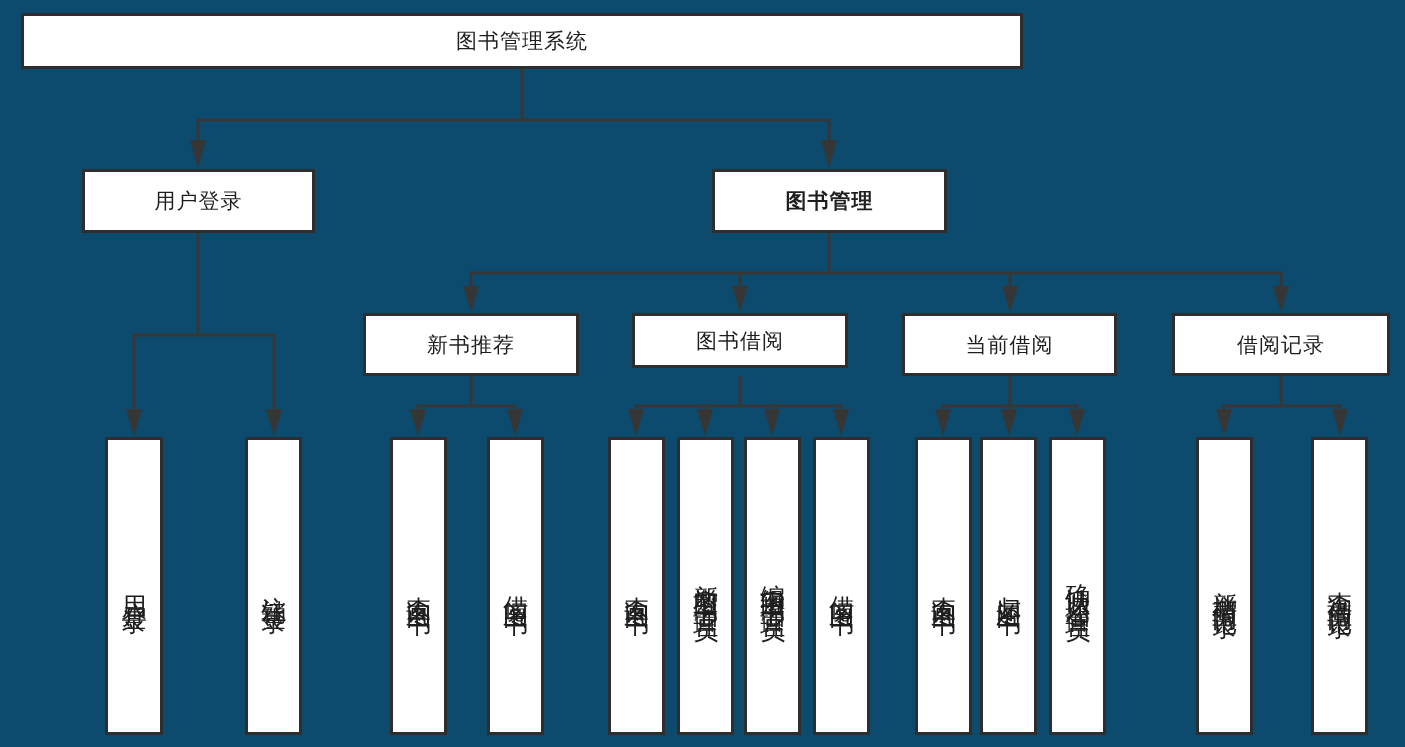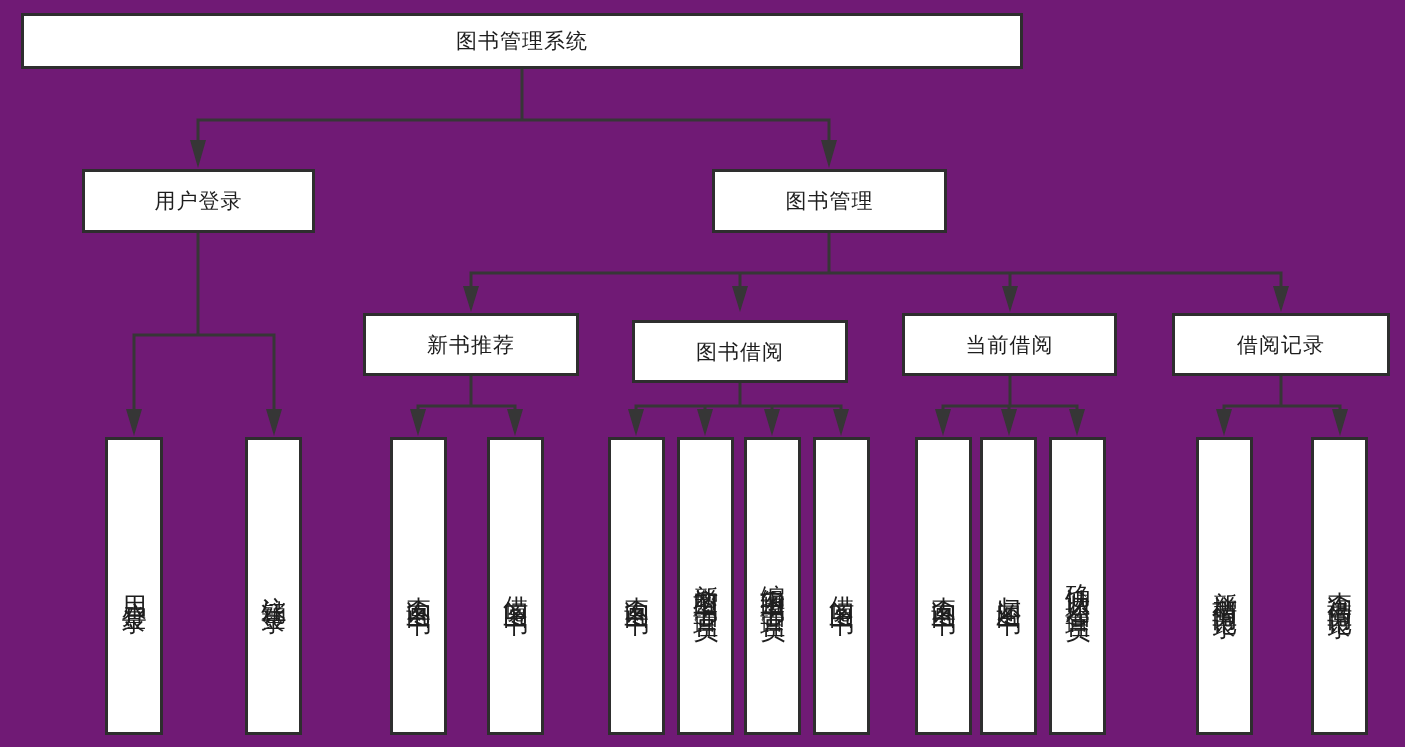--- a/index.html
+++ b/index.html
@@ -1,20 +1,20 @@
 <!DOCTYPE html>
 <html><head>
 <meta charset="utf-8">
 <style>
   html, body { margin: 0; padding: 0; background: #ffffff; }
   .stage {
     position: relative;
     width: 1405px;
     height: 747px;
-    background: #701a75;
+    background: #0c4a6e;
     font-family: "Liberation Sans", sans-serif;
     overflow: hidden;
   }
   svg.connectors {
     position: absolute;
     left: 0; top: 0;
     width: 1405px; height: 747px;
   }
   .node {
     position: absolute;
@@ -109,24 +109,24 @@
       <polygon points="1069,409 1085,409 1077,436"></polygon>
 
       <polygon points="1216,409 1232,409 1224,436"></polygon>
       <polygon points="1332,409 1348,409 1340,436"></polygon>
     </g>
   </svg>
 
   <div class="node h-node" style="left:21px; top:13px; width:1002px; height:56px;">图书管理系统</div>
 
   <div class="node h-node" style="left:82px; top:169px; width:233px; height:64px;">用户登录</div>
-  <div class="node h-node" style="left:712px; top:169px; width:235px; height:64px;">图书管理</div>
+  <div class="node h-node" style="left:712px; top:169px; width:235px; height:64px;font-weight:bold;">图书管理</div>
 
   <div class="node h-node" style="left:363px; top:313px; width:216px; height:63px;text-align:center;">新书推荐</div>
-  <div class="node h-node" style="left:632px; top:313px; width:216px; height:63px;margin-top:7px;">图书借阅</div>
+  <div class="node h-node" style="left:632px; top:313px; width:216px; height:55px;">图书借阅</div>
   <div class="node h-node" style="left:902px; top:313px; width:215px; height:63px;text-align:center;">当前借阅</div>
   <div class="node h-node" style="left:1172px; top:313px; width:218px; height:63px;">借阅记录</div>
 
   <div class="node v-node" style="left:105px; top:437px; width:58px; height:298px;">用户登录</div>
   <div class="node v-node" style="left:245px; top:437px; width:57px; height:298px;">注销登录</div>
 
   <div class="node v-node" style="left:390px; top:437px; width:57px; height:298px;">查询图书</div>
   <div class="node v-node" style="left:487px; top:437px; width:57px; height:298px;">借阅图书</div>
 
   <div class="node v-node" style="left:608px; top:437px; width:57px; height:298px;">查询图书</div>

